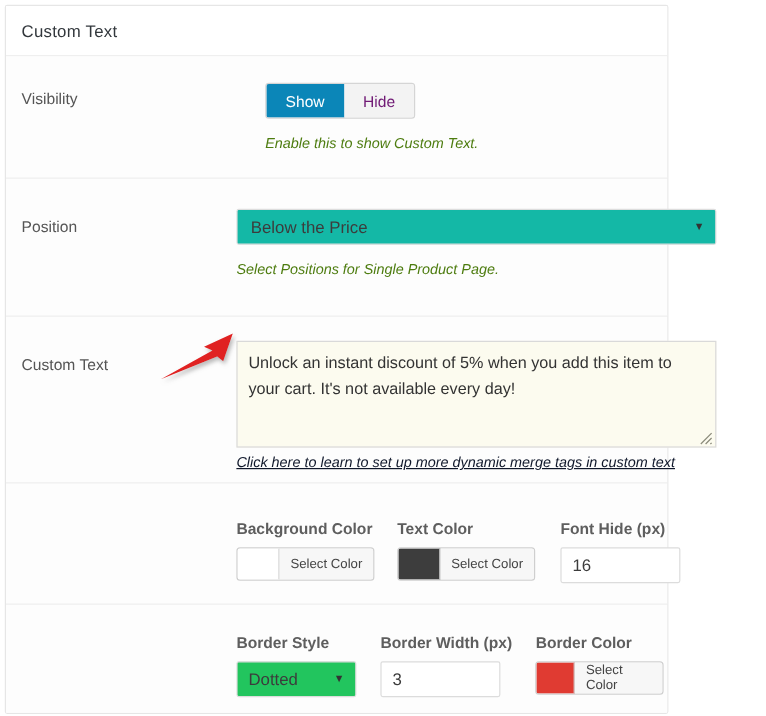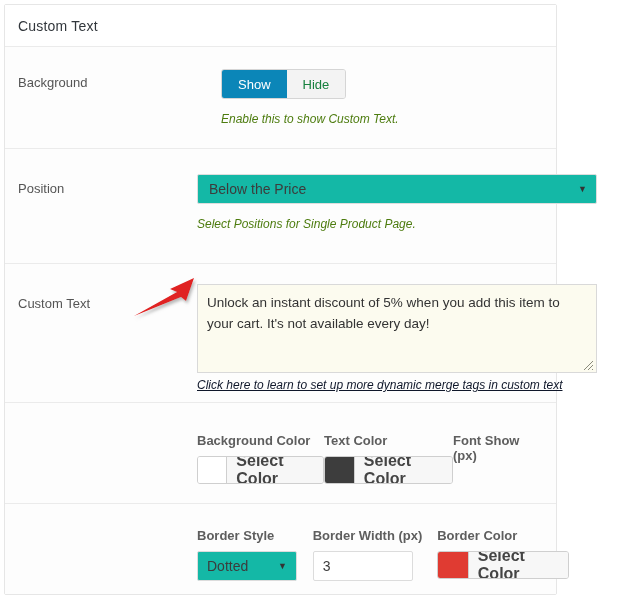--- a/index.html
+++ b/index.html
@@ -96,21 +96,21 @@
   }
   .toggle-btn {
     font-size: 13px;
     padding: 0 16px;
     display: flex;
     align-items: center;
     justify-content: center;
     cursor: pointer;
     user-select: none;
     background: #f3f3f3;
-    color: #15803d;
+    color: #701a75;
     border: none;
     font-family: inherit;
     height: 100%;
     box-sizing: border-box;
   }
   .toggle-btn.active {
     background: #0b86b8;
     color: #ffffff;
   }
 
@@ -208,47 +208,46 @@
     height: 26px;
     background: #fbfbfb;
     overflow: hidden;
     cursor: pointer;
   }
   .color-swatch {
     width: 34px;
     border-right: 1px solid #cfcfcf;
   }
   .color-btn-label {
-    font-size: 16px;
+    font-size: 11px;
     color: #444;
     display: flex;
     align-items: center;
     padding: 0 9px;
     background: #f7f7f7;
-    font-weight: bold;
   }
 
   .text-input {
     width: 100px;
     height: 30px;
     border: 1px solid #dcdcdc;
     background: #ffffff;
     box-sizing: border-box;
     font-size: 14px;
     color: #3c3c3c;
     padding-left: 9px;
     font-family: inherit;
     border-radius: 2px;
   }
   .select-small {
     position: relative;
     width: 100px;
     height: 30px;
     border: 1px solid #dcdcdc;
-    background: #14b8a6;
+    background: #22c55e;
     box-sizing: border-box;
     display: flex;
     align-items: center;
     padding-left: 9px;
     font-size: 14px;
     color: #3c3c3c;
     border-radius: 2px;
     cursor: pointer;
     text-align: right;
   }
@@ -268,21 +267,21 @@
 
 <div class="screen">
 
   <div class="panel">
 
     <div class="panel-header">
       <span class="panel-title">Custom Text</span>
     </div>
 
     <div class="row row-visibility">
-      <div class="row-label">Background</div>
+      <div class="row-label">Visibility</div>
       <div class="row-field">
         <div class="toggle-group">
           <button class="toggle-btn active">Show</button>
           <button class="toggle-btn">Hide</button>
         </div>
         <div class="help-text">Enable this to show Custom Text.</div>
       </div>
     </div>
 
     <div class="row row-position">
@@ -324,21 +323,22 @@
 
           <div class="field-group" style="width:136px">
             <span class="field-label">Text Color</span>
             <div class="color-picker">
               <span class="color-swatch" style="background:#3d3d3d"></span>
               <span class="color-btn-label">Select Color</span>
             </div>
           </div>
 
           <div class="field-group">
-            <span class="field-label">Font Show (px)</span>
+            <span class="field-label">Font Hide (px)</span>
+            <input class="text-input" type="text" value="16" style="">
           </div>
 
         </div>
       </div>
     </div>
 
     <div class="row row-borders">
       <div class="row-label"></div>
       <div class="row-field">
         <div class="fields-wrap">

